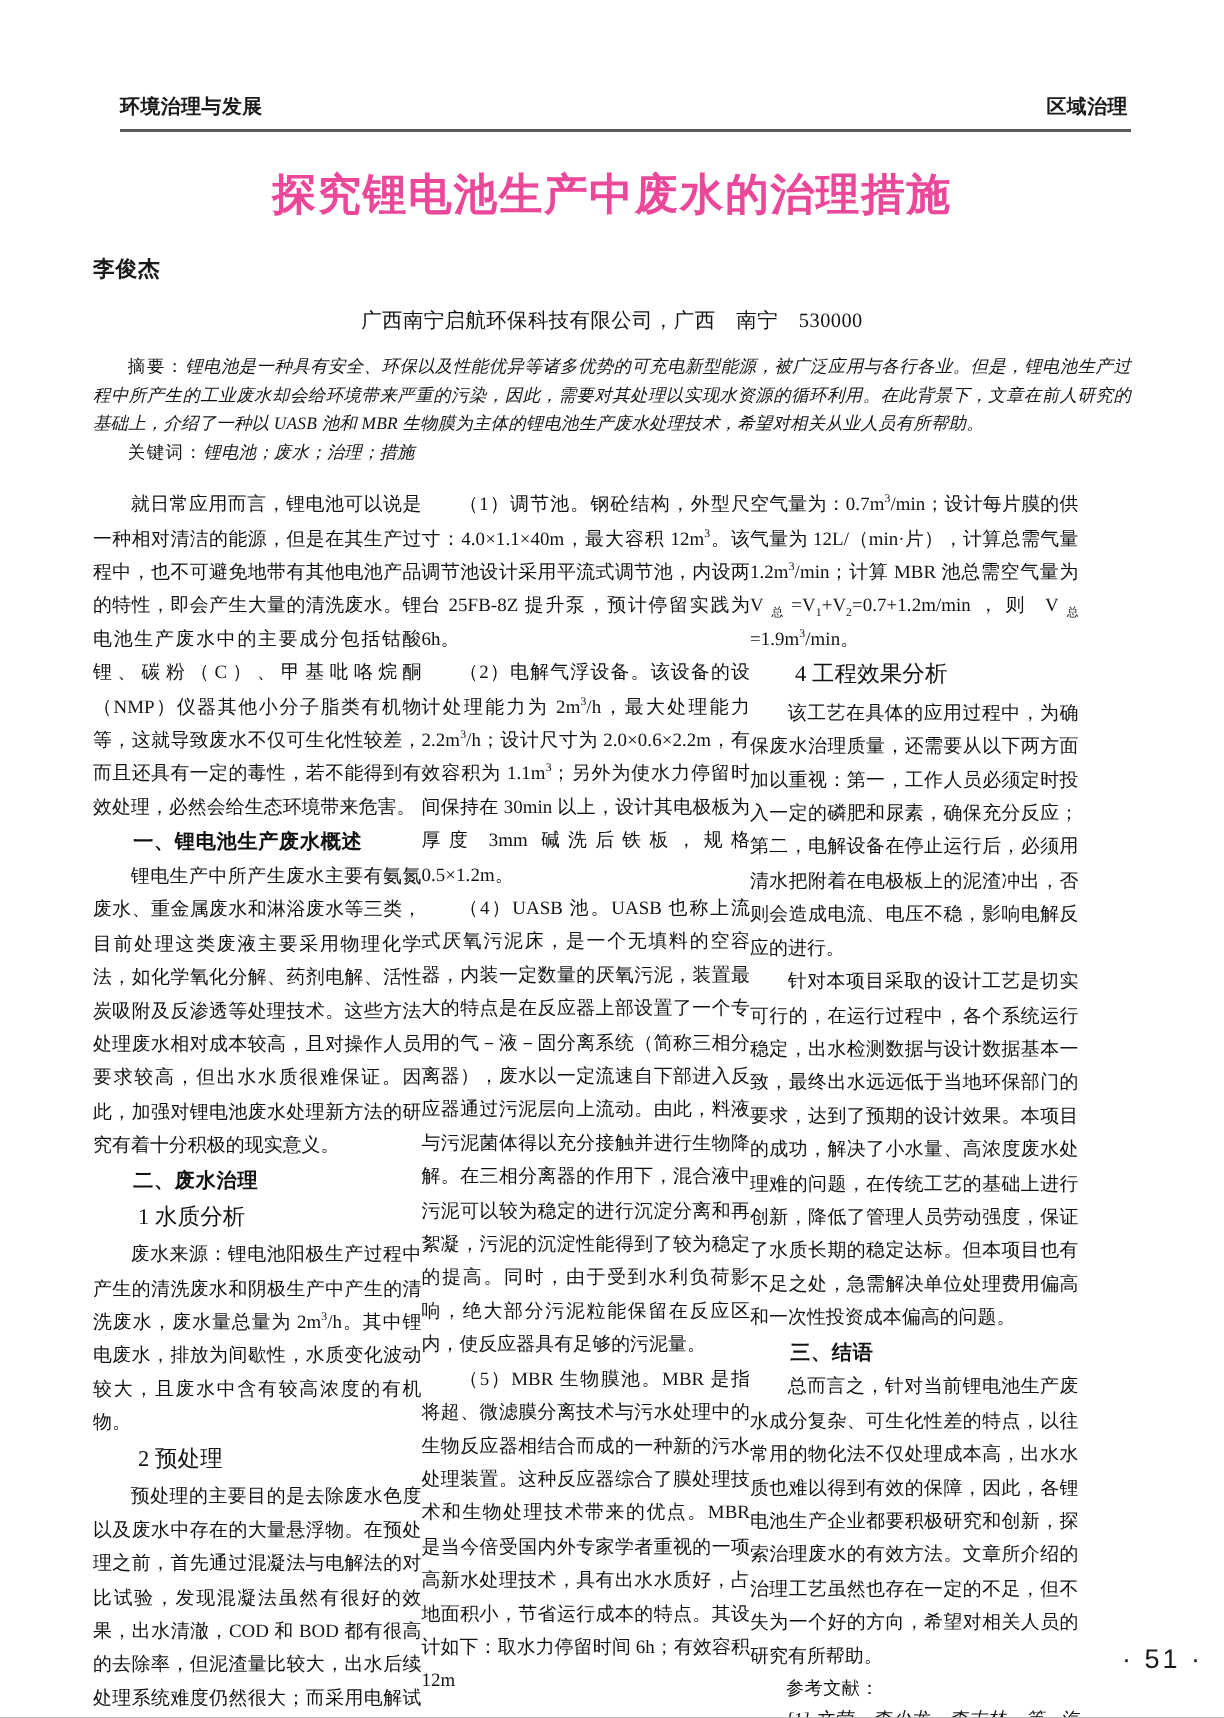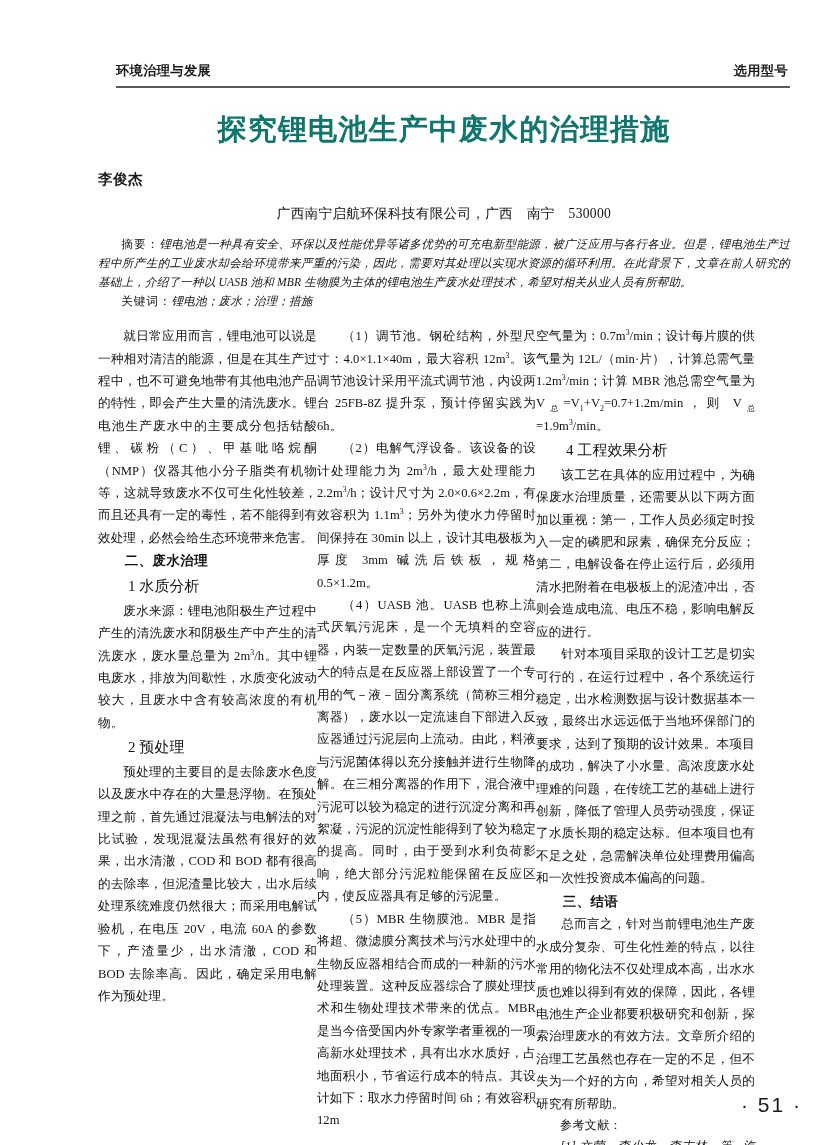--- a/index.html
+++ b/index.html
@@ -18,21 +18,20 @@
     background: #ffffff;
     box-sizing: border-box;
     overflow: hidden;
   }
   .page-inner {
     position: absolute;
     left: 62px;
     top: 0;
     width: 692px;
     height: 1145px;
-    margin-left: 36px;
   }
 
   
   .runhead {
     display: flex;
     justify-content: space-between;
     align-items: flex-end;
     padding-top: 62px;
     font-family: "Liberation Sans", "DejaVu Sans", sans-serif;
     font-weight: bold;
@@ -51,21 +50,21 @@
   }
 
   
   .title {
     margin-top: 22px;
     text-align: center;
     font-family: "Liberation Serif", "DejaVu Serif", serif;
     font-weight: bold;
     font-size: 29px;
     letter-spacing: 1.2px;
-    color: #0f766e;
+    color: #ec4899;
   }
   .author {
     margin-top: 20px;
     text-align: left;
     font-size: 14.5px;
     font-weight: bold;
     color: #1a1a1a;
     letter-spacing: 0.5px;
   }
   .affil {
@@ -141,50 +140,52 @@
 
   
   .footer {
     position: absolute;
     left: 0;
     right: 0;
     bottom: 28px;
     text-align: right;
     padding-right: 14px;
     font-family: "Liberation Sans", "DejaVu Sans", sans-serif;
-    font-size: 21px;
+    font-size: 18px;
     color: #1a1a1a;
     letter-spacing: 2px;
   }
 </style>
 </head>
 <body>
 
 <div class="page">
   <div class="page-inner">
 
     <div class="runhead">
       <div class="runhead-left">环境治理与发展</div>
-      <div class="runhead-right">选用型号</div>
+      <div class="runhead-right">区域治理</div>
     </div>
     <div class="runhead-rule"></div>
 
     <div class="title">探究锂电池生产中废水的治理措施</div>
     <div class="author">李俊杰</div>
     <div class="affil">广西南宁启航环保科技有限公司，广西　南宁　530000</div>
 
     <div class="abs-block">
       <p class="indent2"><span class="abs-lead">摘要：</span><span>锂电池是一种具有安全、环保以及性能优异等诸多优势的可充电新型能源，被广泛应用与各行各业。但是，锂电池生产过程中所产生的工业废水却会给环境带来严重的污染，因此，需要对其处理以实现水资源的循环利用。在此背景下，文章在前人研究的基础上，介绍了一种以 UASB 池和 MBR 生物膜为主体的锂电池生产废水处理技术，希望对相关从业人员有所帮助。</span></p>
       <p class="indent2"><span class="abs-lead">关键词：</span><span>锂电池；废水；治理；措施</span></p>
     </div>
 
     <div class="cols">
 
       <div class="col">
         <p class="para">就日常应用而言，锂电池可以说是一种相对清洁的能源，但是在其生产过程中，也不可避免地带有其他电池产品的特性，即会产生大量的清洗废水。锂电池生产废水中的主要成分包括钴酸锂、碳粉（C）、甲基吡咯烷酮（NMP）仪器其他小分子脂类有机物等，这就导致废水不仅可生化性较差，而且还具有一定的毒性，若不能得到有效处理，必然会给生态环境带来危害。</p>
+        <p class="h-num">一、锂电池生产废水概述</p>
+        <p class="para">锂电生产中所产生废水主要有氨氮废水、重金属废水和淋浴废水等三类，目前处理这类废液主要采用物理化学法，如化学氧化分解、药剂电解、活性炭吸附及反渗透等处理技术。这些方法处理废水相对成本较高，且对操作人员要求较高，但出水水质很难保证。因此，加强对锂电池废水处理新方法的研究有着十分积极的现实意义。</p>
         <p class="h-num">二、废水治理</p>
         <p class="h-sub">1 水质分析</p>
         <p class="para"><span>废水来源：锂电池阳极生产过程中产生的清洗废水和阴极生产中产生的清洗废水，废水量总量为 2m</span><sup>3</sup><span>/h。其中锂电废水，排放为间歇性，水质变化波动较大，且废水中含有较高浓度的有机物。</span></p>
         <p class="h-sub">2 预处理</p>
         <p class="para">预处理的主要目的是去除废水色度以及废水中存在的大量悬浮物。在预处理之前，首先通过混凝法与电解法的对比试验，发现混凝法虽然有很好的效果，出水清澈，COD 和 BOD 都有很高的去除率，但泥渣量比较大，出水后续处理系统难度仍然很大；而采用电解试验机，在电压 20V，电流 60A 的参数下，产渣量少，出水清澈，COD 和 BOD 去除率高。因此，确定采用电解作为预处理。</p>
 
       </div>
 
       <div class="col">
         <p class="para"><span>（1）调节池。钢砼结构，外型尺寸：4.0×1.1×40m，最大容积 12m</span><sup>3</sup><span>。该调节池设计采用平流式调节池，内设两台 25FB-8Z 提升泵，预计停留实践为 6h。</span></p>

